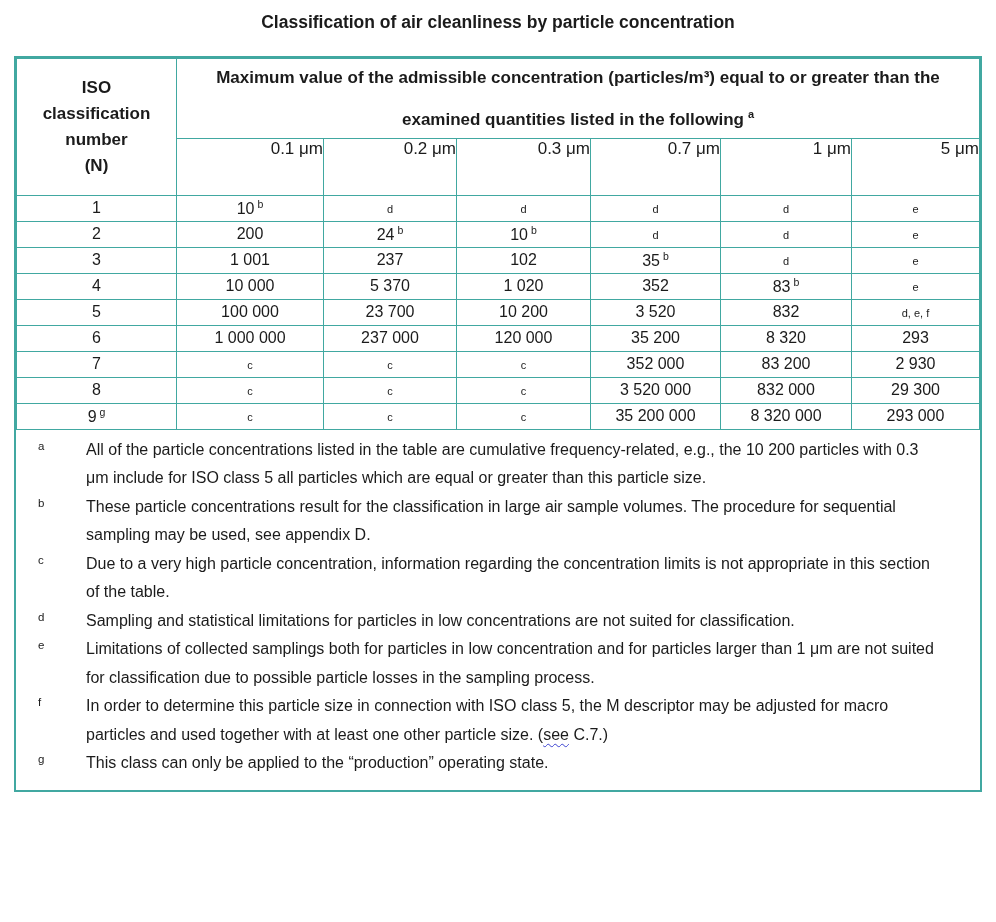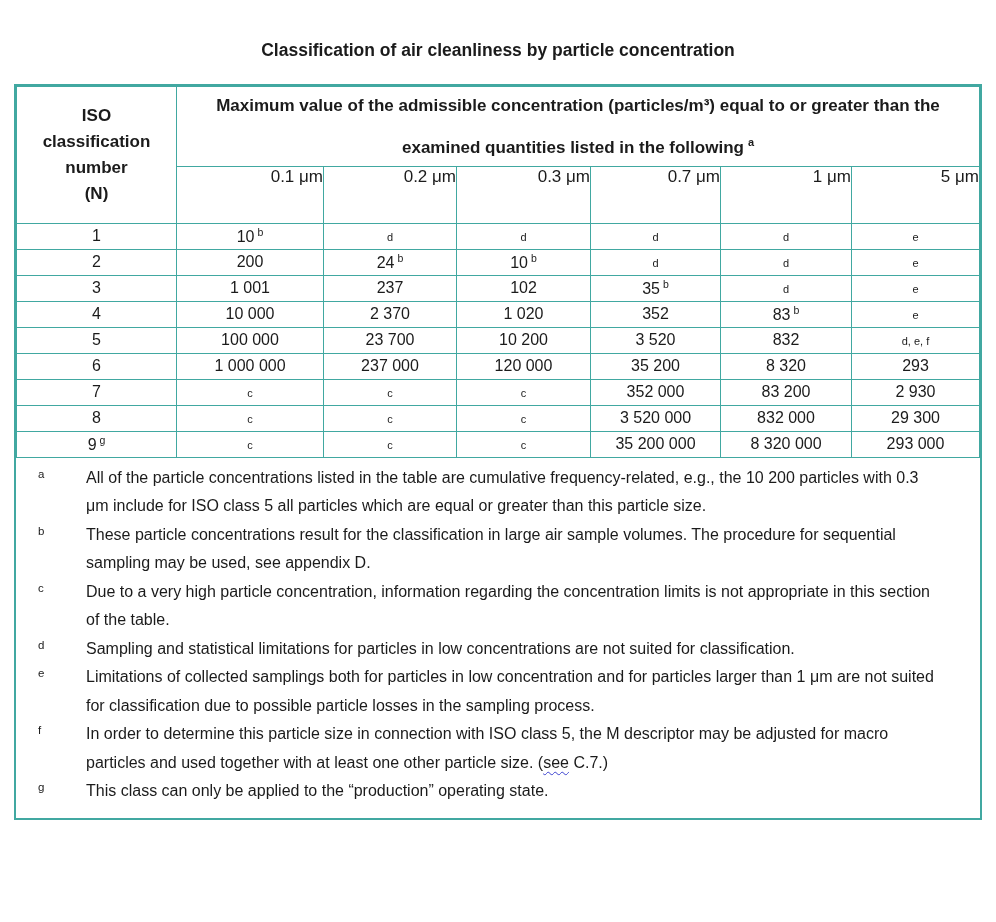--- a/index.html
+++ b/index.html
@@ -9,21 +9,20 @@
     height: 922px;
     background: #ffffff;
     color: #1b1b1b;
     font-family: "Liberation Sans", sans-serif;
   }
   .title {
     text-align: center;
     font-weight: bold;
     font-size: 17.5px;
     padding: 12px 0 11px 0;
-    margin-top: 28px;
   }
   .outer {
     margin: 12px 14px;
     border: 2px solid #41a8a1;
   }
   table.cls-table {
     width: 100%;
     border-collapse: collapse;
     table-layout: fixed;
   }
@@ -167,21 +166,21 @@
             <td>1 001</td>
             <td>237</td>
             <td>102</td>
             <td>35<sup class="supnote">b</sup></td>
             <td class="note-only"><span class="small-note">d</span></td>
             <td class="note-only"><span class="small-note">e</span></td>
           </tr>
           <tr>
             <td>4</td>
             <td>10 000</td>
-            <td>2 370</td>
+            <td>5 370</td>
             <td>1 020</td>
             <td>352</td>
             <td>83<sup class="supnote">b</sup></td>
             <td class="note-only"><span class="small-note">e</span></td>
           </tr>
           <tr>
             <td>5</td>
             <td>100 000</td>
             <td>23 700</td>
             <td>10 200</td>

